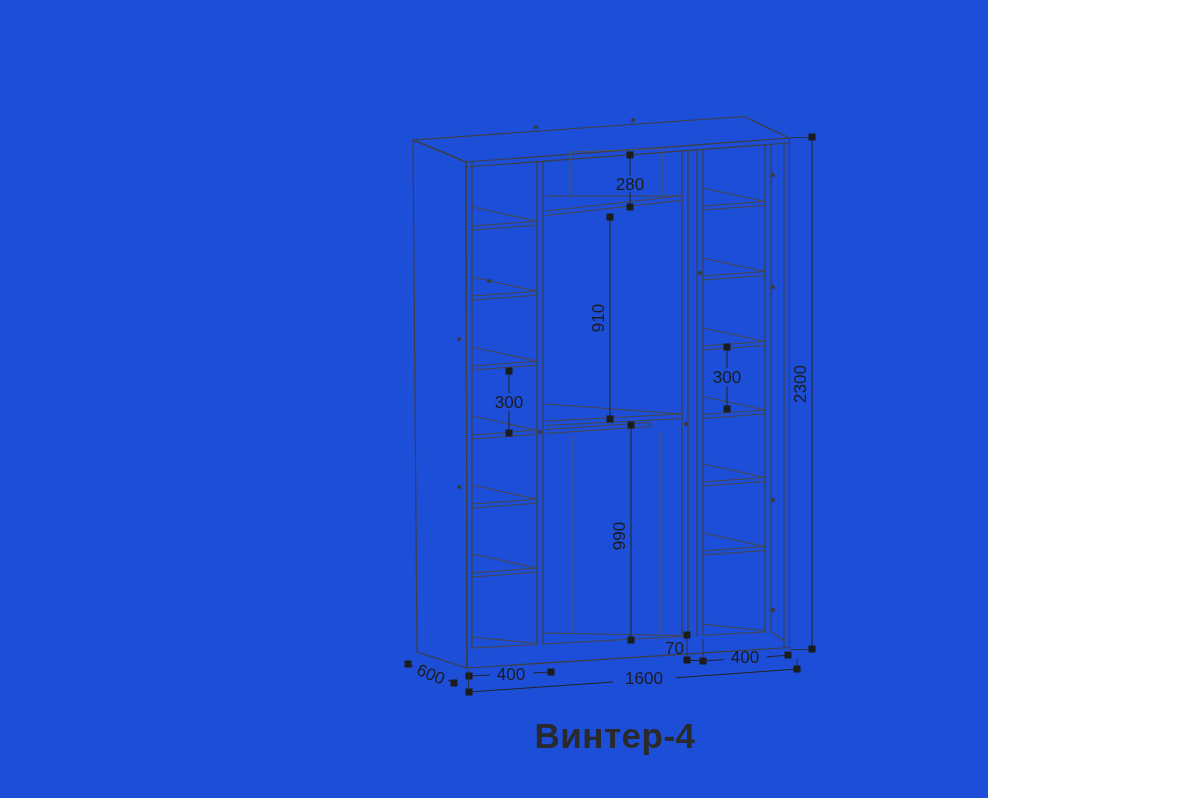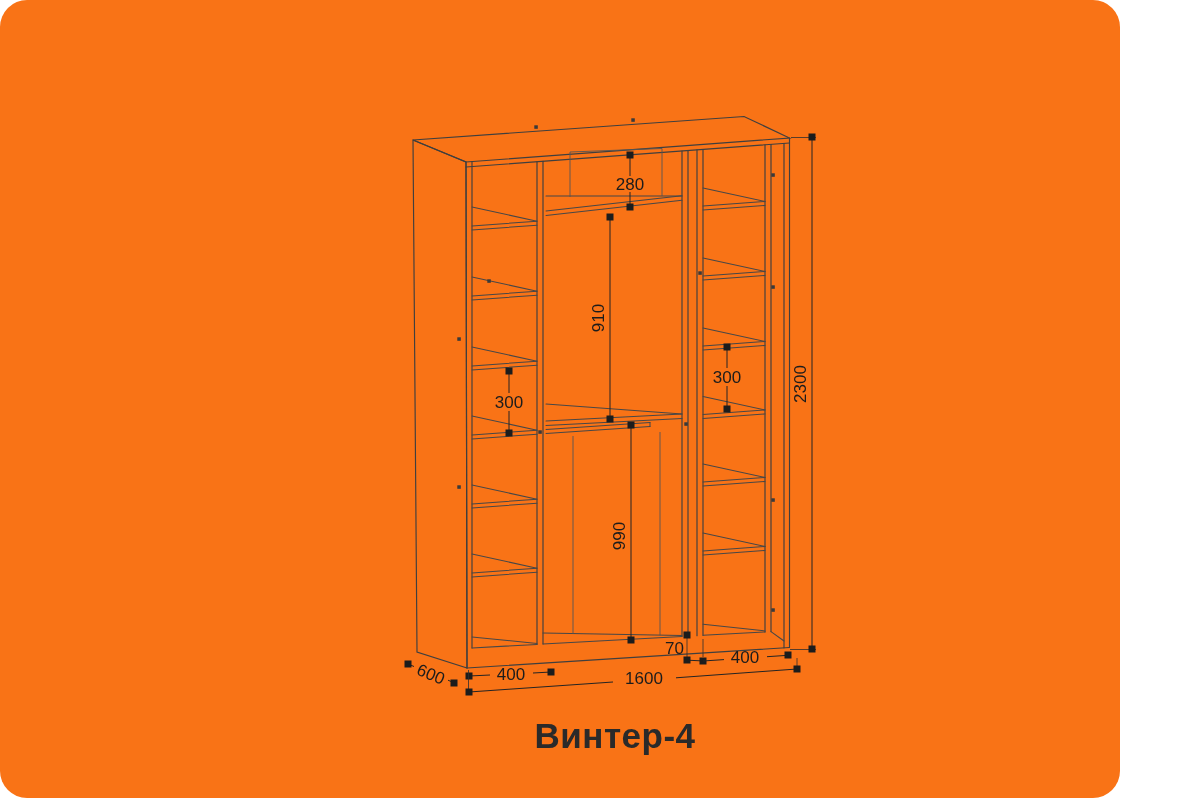--- a/index.html
+++ b/index.html
@@ -1,17 +1,17 @@
 <!DOCTYPE html>
 <html><head>
 <meta charset="utf-8">
 <style>
   html,body{margin:0;padding:0;background:#ffffff;}
-  .page{position:relative;width:1120px;height:798px;background:#f97316;overflow:hidden;
-        font-family:"Liberation Sans", sans-serif;border-radius:27px;}
+  .page{position:relative;width:988px;height:798px;background:#1d4ed8;overflow:hidden;
+        font-family:"Liberation Sans", sans-serif;}
   svg{position:absolute;left:0;top:0;}
   .struct{stroke:#3f3f3f;stroke-width:1.15;fill:none;stroke-linecap:round;}
   .shelf{stroke:#474747;stroke-width:1.05;fill:none;stroke-linecap:round;}
   .inner{stroke:#555555;stroke-width:0.9;fill:none;}
   .dim{stroke:#242424;stroke-width:1;fill:none;}
   .ext{stroke:#2e2e2e;stroke-width:0.8;fill:none;}
   .marker{fill:#1c1c1c;stroke:none;}
   .dot{fill:#3a3a3a;stroke:none;}
   .dimtext{fill:#1c1c1c;font-size:17px;font-family:"Liberation Sans",sans-serif;}
   .title{fill:#2a2a2a;font-size:35px;font-weight:600;letter-spacing:0.5px;

